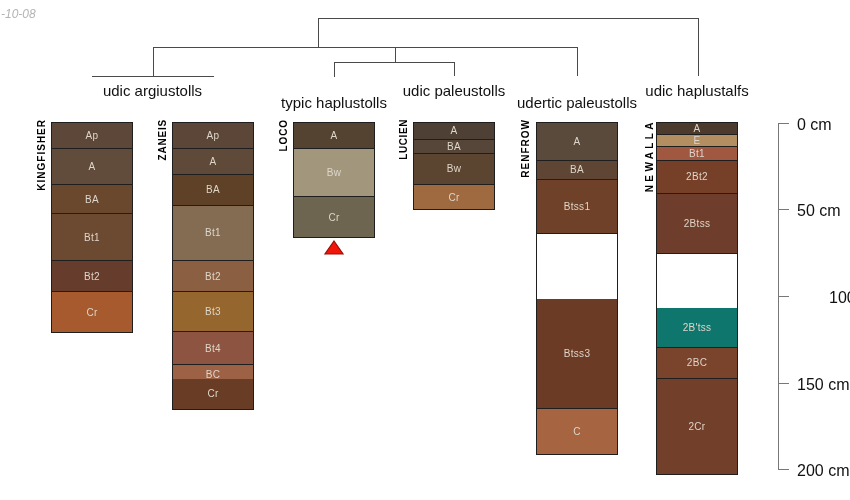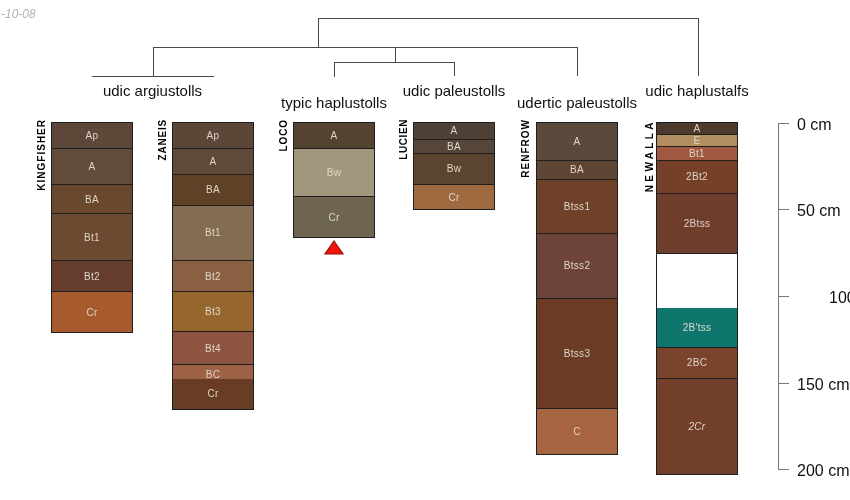--- a/index.html
+++ b/index.html
@@ -123,23 +123,20 @@
       <div class="col" style="left: 536px; top: 121.6px; width: 82px; height: 333.003px;">
         <div class="horizon" style="top: 0px; height: 38.126px; background: rgb(89, 74, 60);">
           <span class="hz-label">A</span>
         </div>
         <div class="horizon" style="top: 38.126px; height: 19.063px; background: rgb(95, 69, 51);">
           <span class="hz-label">BA</span>
         </div>
         <div class="horizon" style="top: 57.189px; height: 53.723px; background: rgb(111, 65, 40);">
           <span class="hz-label">Btss1</span>
         </div>
-        <div class="horizon" style="top: 110.912px; height: 65.854px; background: rgb(110, 67, 56);">
-          <span class="hz-label">Btss2</span>
-        </div>
         <div class="horizon" style="top: 176.766px; height: 109.179px; background: rgb(108, 59, 37);">
           <span class="hz-label">Btss3</span>
         </div>
         <div class="horizon" style="top: 285.945px; height: 45.058px; background: rgb(167, 100, 65);">
           <span class="hz-label">C</span>
         </div>
       </div>
       <div class="col-name" style="left: 520px; top: 118.6px; letter-spacing: 1px;">RENFROW</div>
       <div class="col" style="left: 656px; top: 121.6px; width: 82px; height: 353.799px;">
         <div class="horizon" style="top: 0px; height: 12.131px; background: rgb(76, 59, 44);">
@@ -156,21 +153,21 @@
         </div>
         <div class="horizon" style="top: 71.053px; height: 60.655px; background: rgb(111, 61, 43);">
           <span class="hz-label">2Btss</span>
         </div>
         <div class="horizon" style="top: 185.431px; height: 39.859px; background: #0f766e;">
           <span class="hz-label">2B'tss</span>
         </div>
         <div class="horizon" style="top: 225.29px; height: 31.194px; background: rgb(122, 67, 44);">
           <span class="hz-label">2BC</span>
         </div>
-        <div class="horizon" style="top: 256.484px; height: 95.315px; background: rgb(114, 63, 43); font-style: italic;">
+        <div class="horizon" style="top: 256.484px; height: 95.315px; background: rgb(114, 63, 43);">
           <span class="hz-label">2Cr</span>
         </div>
       </div>
       <div class="col-name" style="left: 644px; top: 118.6px; letter-spacing: 3.4px;">NEWALLA</div>
     </div>
   <div id="scale">
       <div class="scale-line" style="left: 778px; top: 122.6px; width: 1px; height: 347.6px;"></div>
       <div class="scale-line" style="left: 778px; top: 122.6px; width: 11px; height: 1px;"></div>
       <div class="scale-label" style="left: 797px; top: 115.6px;">0 cm</div>
       <div class="scale-line" style="left: 778px; top: 209.25px; width: 11px; height: 1px;"></div>

